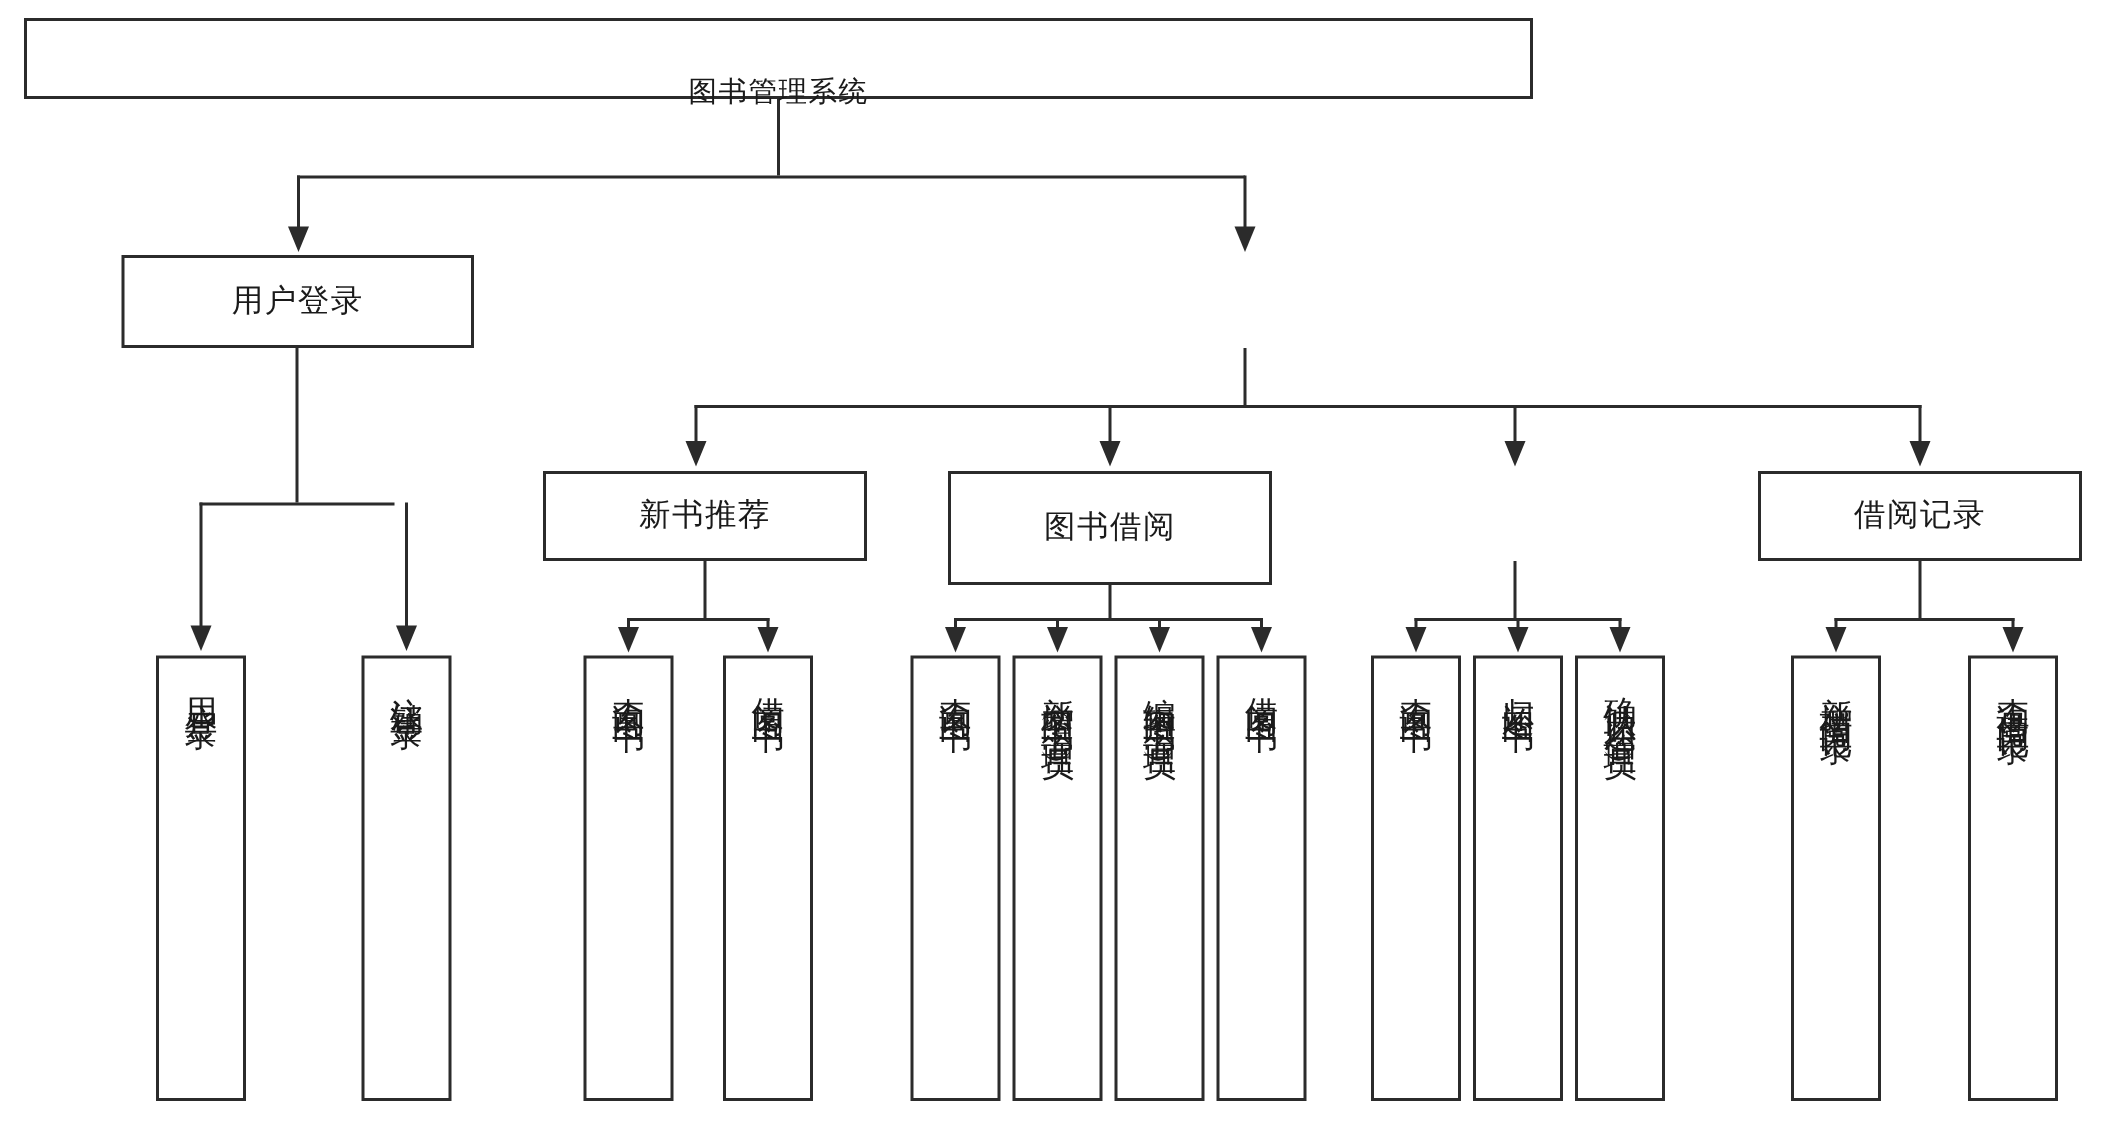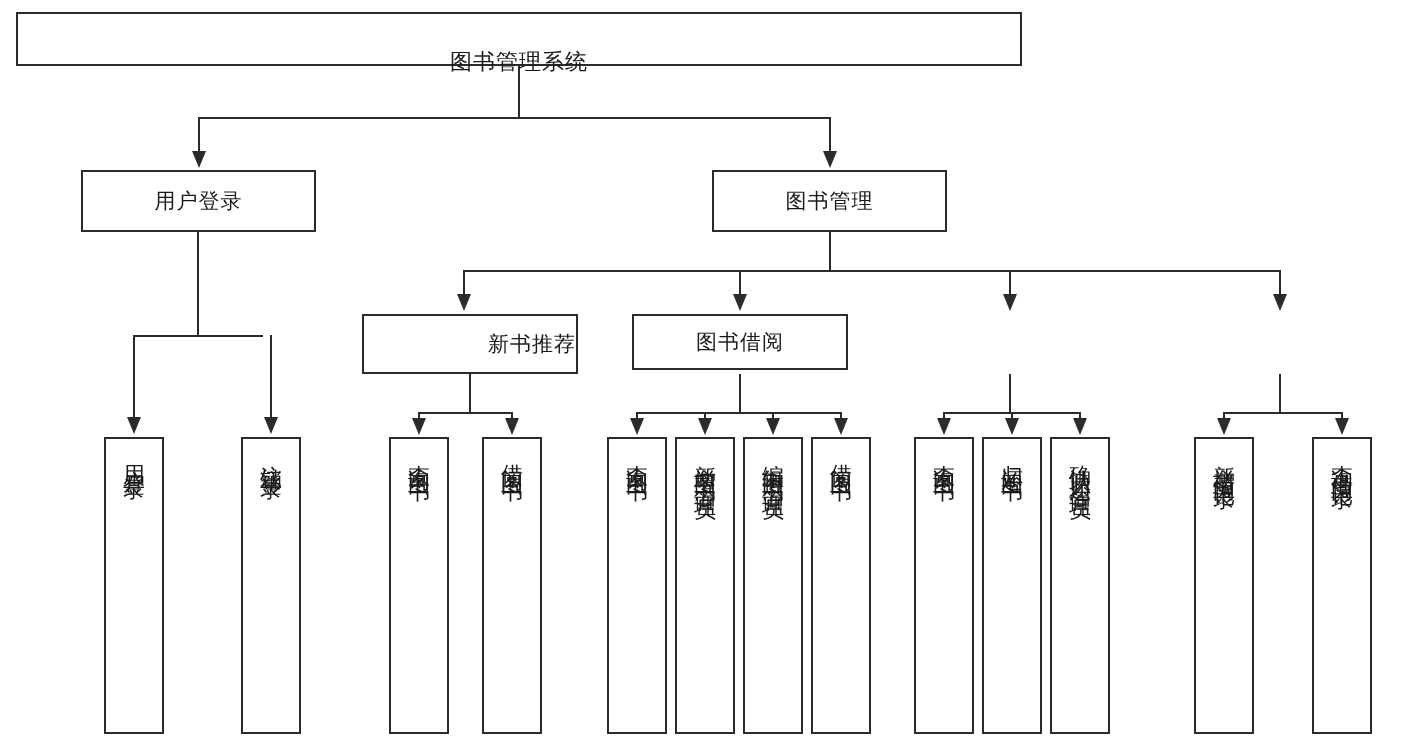--- a/index.html
+++ b/index.html
@@ -43,21 +43,21 @@
     padding-top: 8px;
   }
   .node.vertical .label {
     writing-mode: vertical-rl;
     text-orientation: upright;
     font-size: 22px;
     letter-spacing: 5px;
     line-height: 1;
     max-height: 100%;
   }
-  .node.root .label { font-size: 22px; margin-top: 46px; }
+  .node.root .label { font-size: 19px; margin-top: 46px; }
 
   .edge {
     position: absolute;
     background: #2b2b2b;
     z-index: 1;
   }
   .edge.v { width: 2px; }
   .edge.h { height: 2px; }
 
   .arrow {
@@ -94,48 +94,48 @@
 
   <div class="edge h" style="left:198px; top:117px; width:632px;"></div>
 
   <div class="edge v" style="left:198px; top:117px; height:36px;"></div>
   <div class="arrow" style="left:192px; top:151px;"></div>
   <div class="edge v" style="left:829px; top:117px; height:36px;"></div>
   <div class="arrow" style="left:823px; top:151px;"></div>
 
   <div class="node horizontal" style="left:81px; top:170px; width:235px; height:62px;">
     <span class="label">用户登录</span>
-  </div>
-  <div class="node horizontal" style="left:712px; top:170px; width:235px; height:62px;">
-    <span class="label">图书管理</span>
   </div>
 
   <div class="edge v" style="left:197px; top:232px; height:103px;"></div>
   <div class="edge h" style="left:133px; top:335px; width:130px;"></div>
   <div class="edge v" style="left:133px; top:335px; height:84px;"></div>
   <div class="arrow" style="left:127px; top:417px;"></div>
   <div class="edge v" style="left:270px; top:335px; height:84px;"></div>
   <div class="arrow" style="left:264px; top:417px;"></div>
 
   <div class="edge v" style="left:829px; top:232px; height:38px;"></div>
   <div class="edge h" style="left:463px; top:270px; width:818px;"></div>
   <div class="edge v" style="left:463px; top:270px; height:26px;"></div>
   <div class="arrow" style="left:457px; top:294px;"></div>
   <div class="edge v" style="left:739px; top:270px; height:26px;"></div>
   <div class="arrow" style="left:733px; top:294px;"></div>
   <div class="edge v" style="left:1009px; top:270px; height:26px;"></div>
   <div class="arrow" style="left:1003px; top:294px;"></div>
   <div class="edge v" style="left:1279px; top:270px; height:26px;"></div>
   <div class="arrow" style="left:1273px; top:294px;"></div>
 
-  <div class="node horizontal" style="left:362px; top:314px; width:216px; height:60px;justify-content:flex-end;">
+  <div class="node horizontal" style="left:362px; top:314px; width:216px; height:60px;">
     <span class="label">新书推荐</span>
   </div>
-  <div class="node horizontal" style="left:632px; top:314px; width:216px; height:56px;">
+  <div class="node horizontal" style="left:632px; top:314px; width:216px; height:76px;">
     <span class="label">图书借阅</span>
+  </div>
+  <div class="node horizontal" style="left:1172px; top:314px; width:216px; height:60px;">
+    <span class="label">借阅记录</span>
   </div>
 
   <div class="edge v" style="left:469px; top:374px; height:38px;"></div>
   <div class="edge h" style="left:418px; top:412px; width:95px;"></div>
   <div class="edge v" style="left:418px; top:412px; height:8px;"></div>
   <div class="arrow" style="left:412px; top:418px;"></div>
   <div class="edge v" style="left:511px; top:412px; height:8px;"></div>
   <div class="arrow" style="left:505px; top:418px;"></div>
 
   <div class="edge v" style="left:739px; top:374px; height:38px;"></div>

